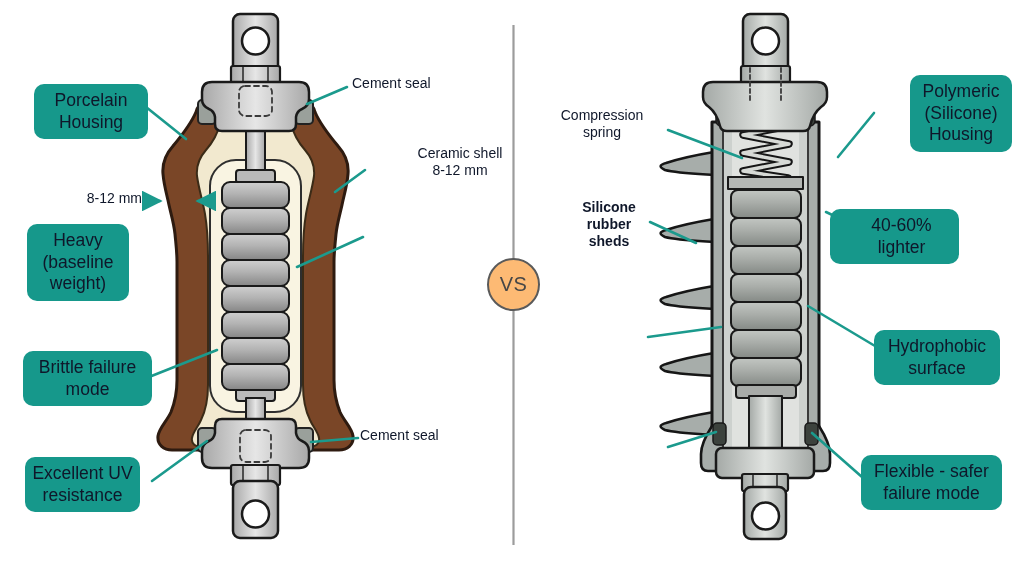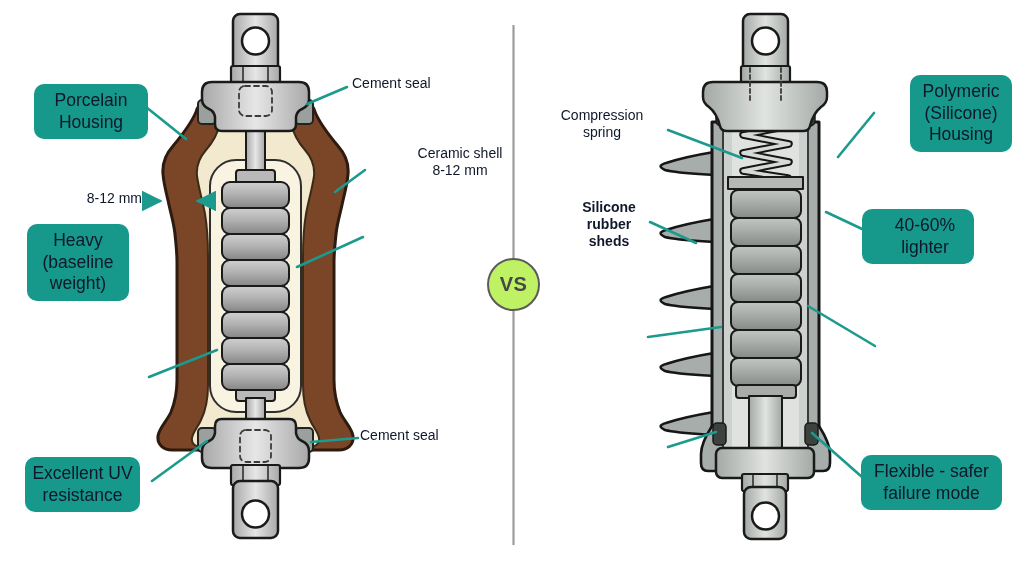--- a/index.html
+++ b/index.html
@@ -15,23 +15,23 @@
   .label.center{text-align:center;}
   .label.right{text-align:right;}
   .callout{
     position:absolute;background:var(--accent,#16988b);color:#0f172a;
     border-radius:10px;padding:6px 6px;text-align:center;
     font-size:17.5px;line-height:1.24;font-weight:500;white-space:pre-line;
     box-sizing:border-box;
   }
   #vs-badge{
     position:absolute;left:487px;top:258px;width:53px;height:53px;
-    border-radius:50%;background:#bef264;border:2.5px solid #5a5a5a;
+    border-radius:50%;background:#fdba74;border:2.5px solid #5a5a5a;
     box-sizing:border-box;display:flex;align-items:center;justify-content:center;
-    font-size:20px;font-weight:bold;color:#474747;letter-spacing:.5px;
+    font-size:20px;font-weight:normal;color:#474747;letter-spacing:.5px;
   }
 </style>
 </head>
 <body>
 
 <div id="stage">
 
   <svg id="art" width="1024" height="572" viewBox="0 0 1024 572" xmlns="http://www.w3.org/2000/svg" xmlns:xlink="http://www.w3.org/1999/xlink">
     <defs>
       <linearGradient id="metalH" x1="0" y1="0" x2="1" y2="0">
@@ -201,27 +201,31 @@
       <line x1="145" y1="201" x2="160" y2="201" marker-end="url(#arrT)"></line>
       <line x1="214" y1="201" x2="198" y2="201" marker-end="url(#arrT)"></line>
     </g>
   </svg>
 
   <div class="callout" style="left:34px;top:84px;width:114px;">Porcelain
 Housing</div>
   <div class="callout" style="left:27px;top:224px;width:102px;">Heavy
 (baseline
 weight)</div>
+  <div class="callout" style="left:23px;top:351px;width:129px;">Brittle failure
+mode</div>
   <div class="callout" style="left:25px;top:457px;width:115px;">Excellent UV
 resistance</div>
   <div class="callout" style="left:874px;top:75px;width:102px;margin-left:36px;">Polymeric
 (Silicone)
 Housing</div>
-  <div class="callout" style="left:862px;top:209px;width:112px;padding-left:20px;">40-60%
+  <div class="callout" style="left:830px;top:209px;width:129px;padding-left:20px;">40-60%
 lighter</div>
+  <div class="callout" style="left:874px;top:330px;width:126px;">Hydrophobic
+surface</div>
   <div class="callout" style="left:861px;top:455px;width:141px;">Flexible - safer
 failure mode</div>
 
   <div class="label" style="left:352px;top:75px;">Cement seal</div>
   <div class="label center" style="left:362px;top:145px;width:124px;margin-left:36px;">Ceramic shell
 8-12 mm</div>
   <div class="label right" style="left:58px;top:190px;width:84px;">8-12 mm</div>
   <div class="label" style="left:360px;top:427px;">Cement seal</div>
   <div class="label center" style="left:543px;top:107px;width:118px;">Compression
 spring</div>

